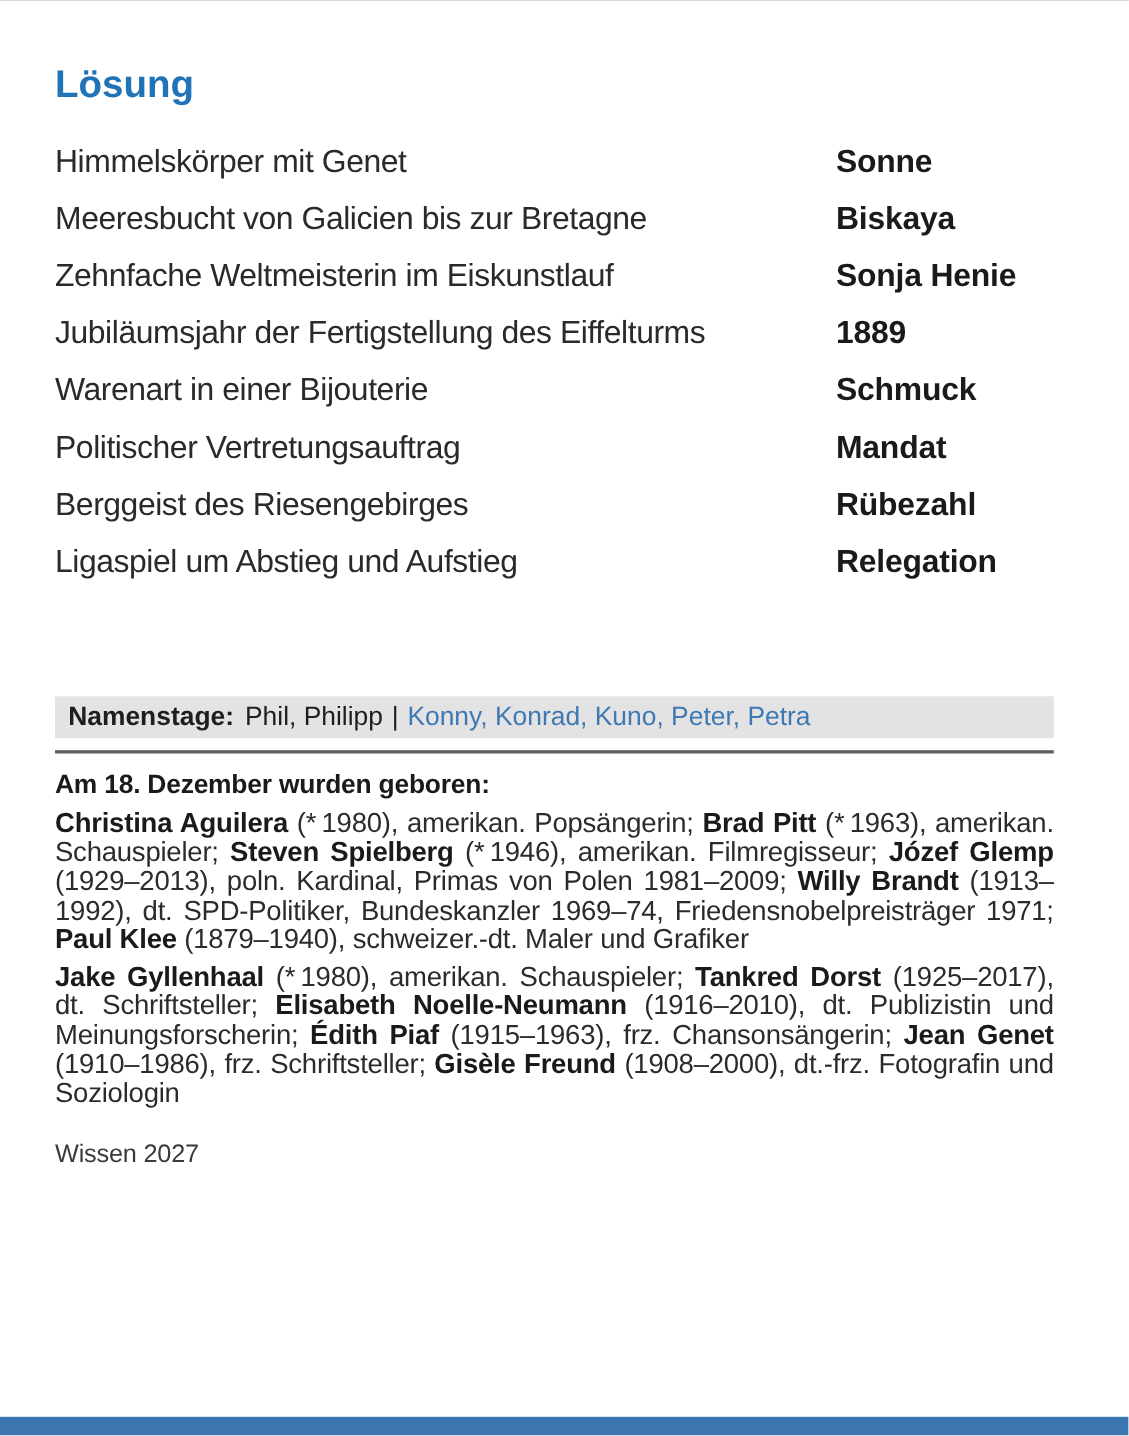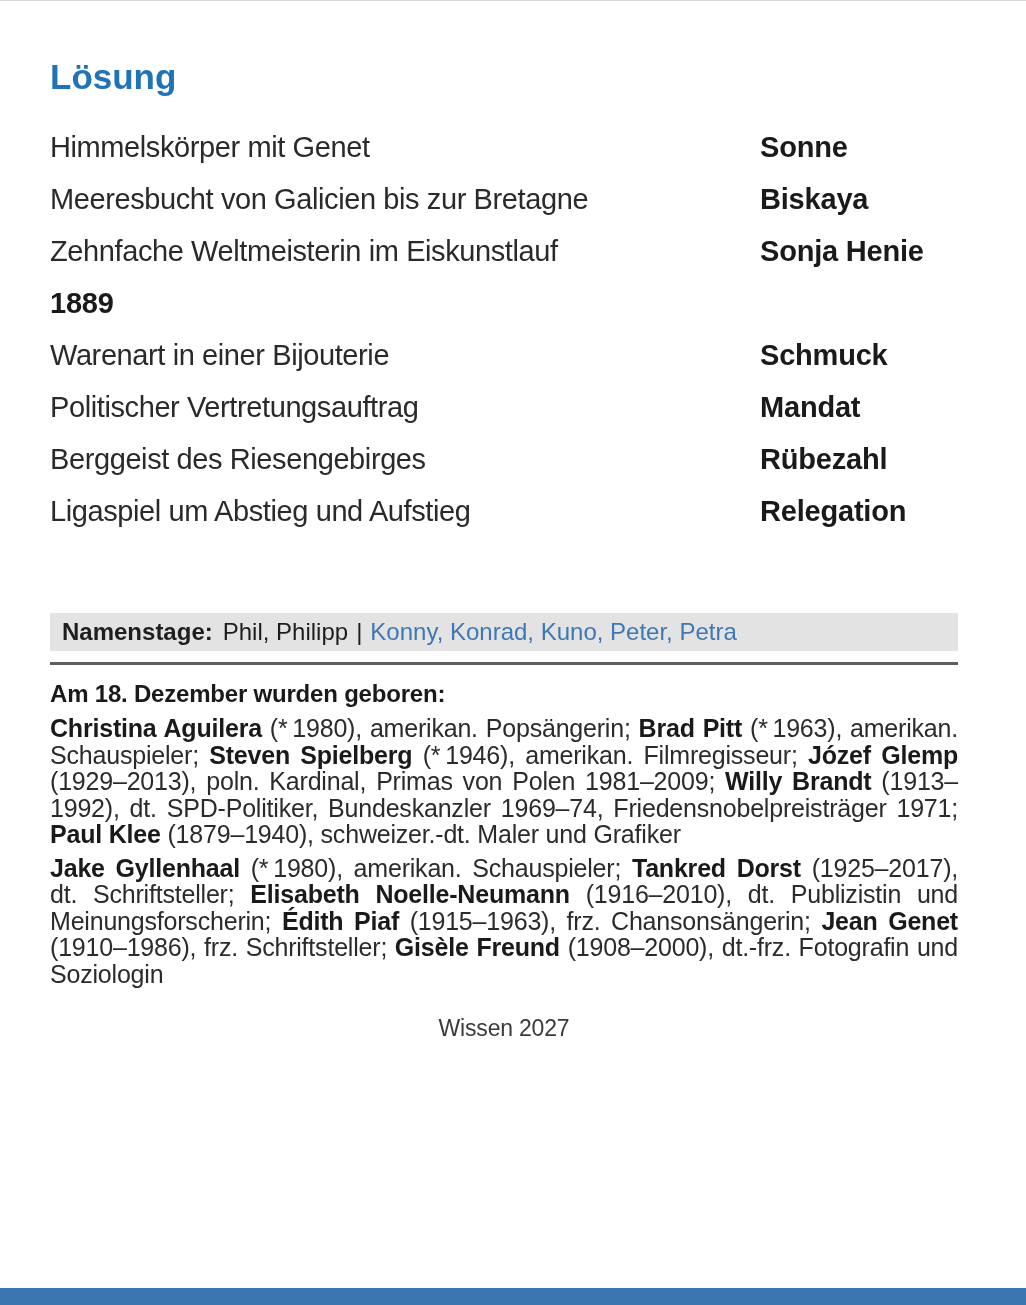--- a/index.html
+++ b/index.html
@@ -32,21 +32,21 @@
   .qa-question{
     flex:1;font-size:29px;font-weight:400;color:#2a2a2a;
     letter-spacing:-0.4px;white-space:nowrap;overflow:hidden;
   }
   .qa-answer{
     width:198px;font-size:29px;font-weight:700;color:var(--text-dark);
     letter-spacing:-0.2px;white-space:nowrap;
   }
 
   .namenstage-bar{
-    margin-top:76px;
+    margin-top:96px;
     background:var(--bar-gray);
     padding:5px 12px 6px 12px;
     font-size:24px;line-height:27px;
     color:#1e1e1e;white-space:nowrap;
   }
   .namenstage-bar .label{font-weight:700;margin-right:10px;}
   .namenstage-bar .sep{margin:0 8px;color:#1e1e1e;}
   .namenstage-bar .alt{color:var(--names-blue);}
 
   .divider-rule{
@@ -62,21 +62,21 @@
   .birthdays .section-19 h2{margin-top:21px;}
   .birthdays p{
     margin-top:7px;
     font-size:25px;line-height:26.5px;
     text-align:justify;color:var(--text-body);
     letter-spacing:-0.2px;
   }
   .birthdays p strong{color:var(--text-dark);}
 
   .footer-label{
-    margin-top:28px;text-align:center;
+    margin-top:28px;text-align:left;
     font-size:23px;color:#3a3a3a;letter-spacing:-0.2px;
   }
 
   .bottom-accent-bar{
     position:absolute;left:0;right:0;bottom:0;height:17px;
     background:var(--bottom-bar-blue);
   }
 </style>
 </head>
 <body>
@@ -92,20 +92,21 @@
     </div>
     <div class="qa-row">
       <span class="qa-question">Meeresbucht von Galicien bis zur Bretagne</span>
       <span class="qa-answer">Biskaya</span>
     </div>
     <div class="qa-row">
       <span class="qa-question">Zehnfache Weltmeisterin im Eiskunstlauf</span>
       <span class="qa-answer">Sonja Henie</span>
     </div>
     <div class="qa-row">
+      <span class="qa-question">Jubiläumsjahr der Fertigstellung des Eiffelturms</span>
       <span class="qa-answer">1889</span>
     </div>
     <div class="qa-row">
       <span class="qa-question">Warenart in einer Bijouterie</span>
       <span class="qa-answer">Schmuck</span>
     </div>
     <div class="qa-row">
       <span class="qa-question">Politischer Vertretungsauftrag</span>
       <span class="qa-answer">Mandat</span>
     </div>

